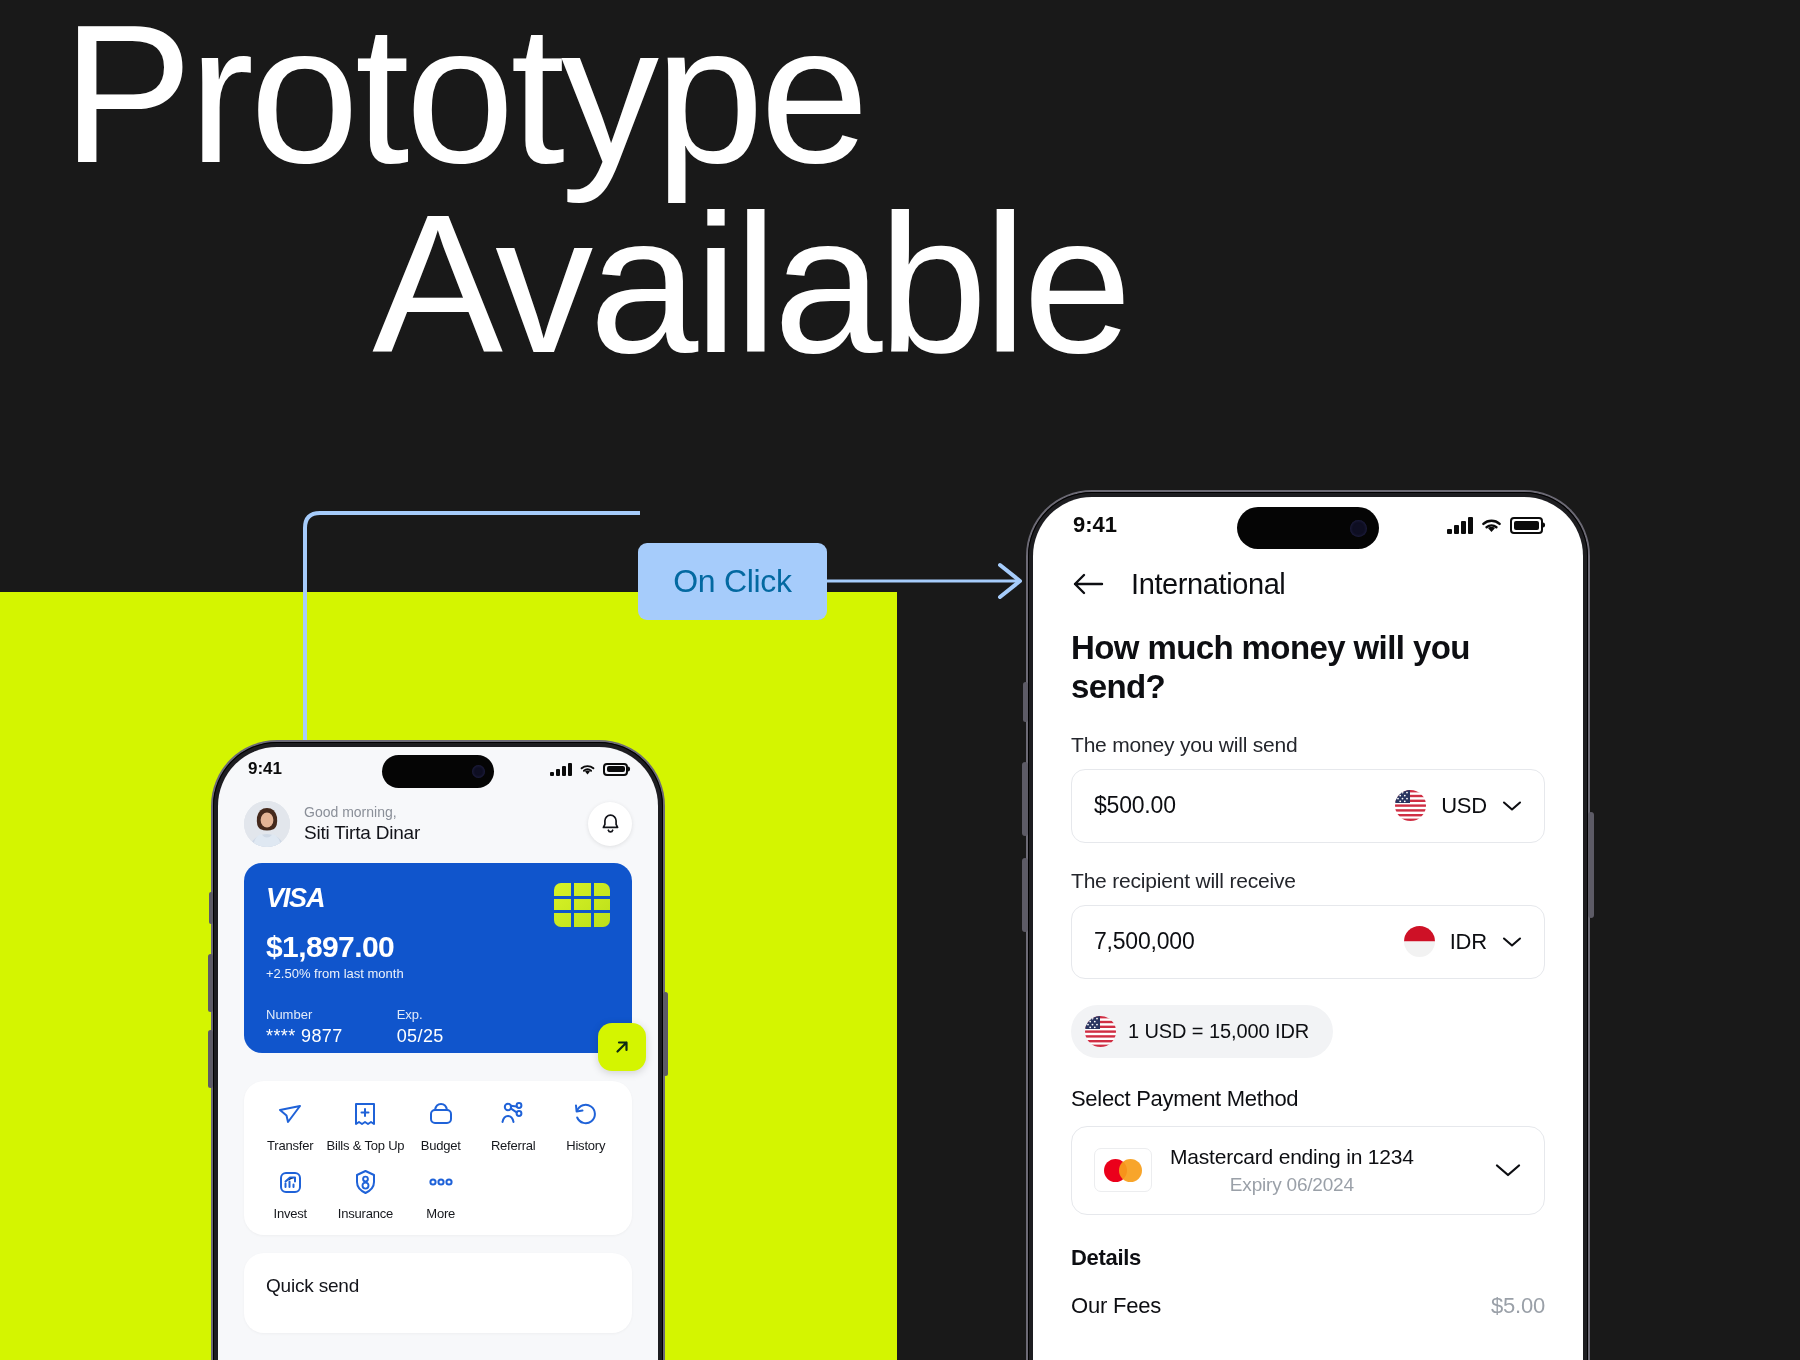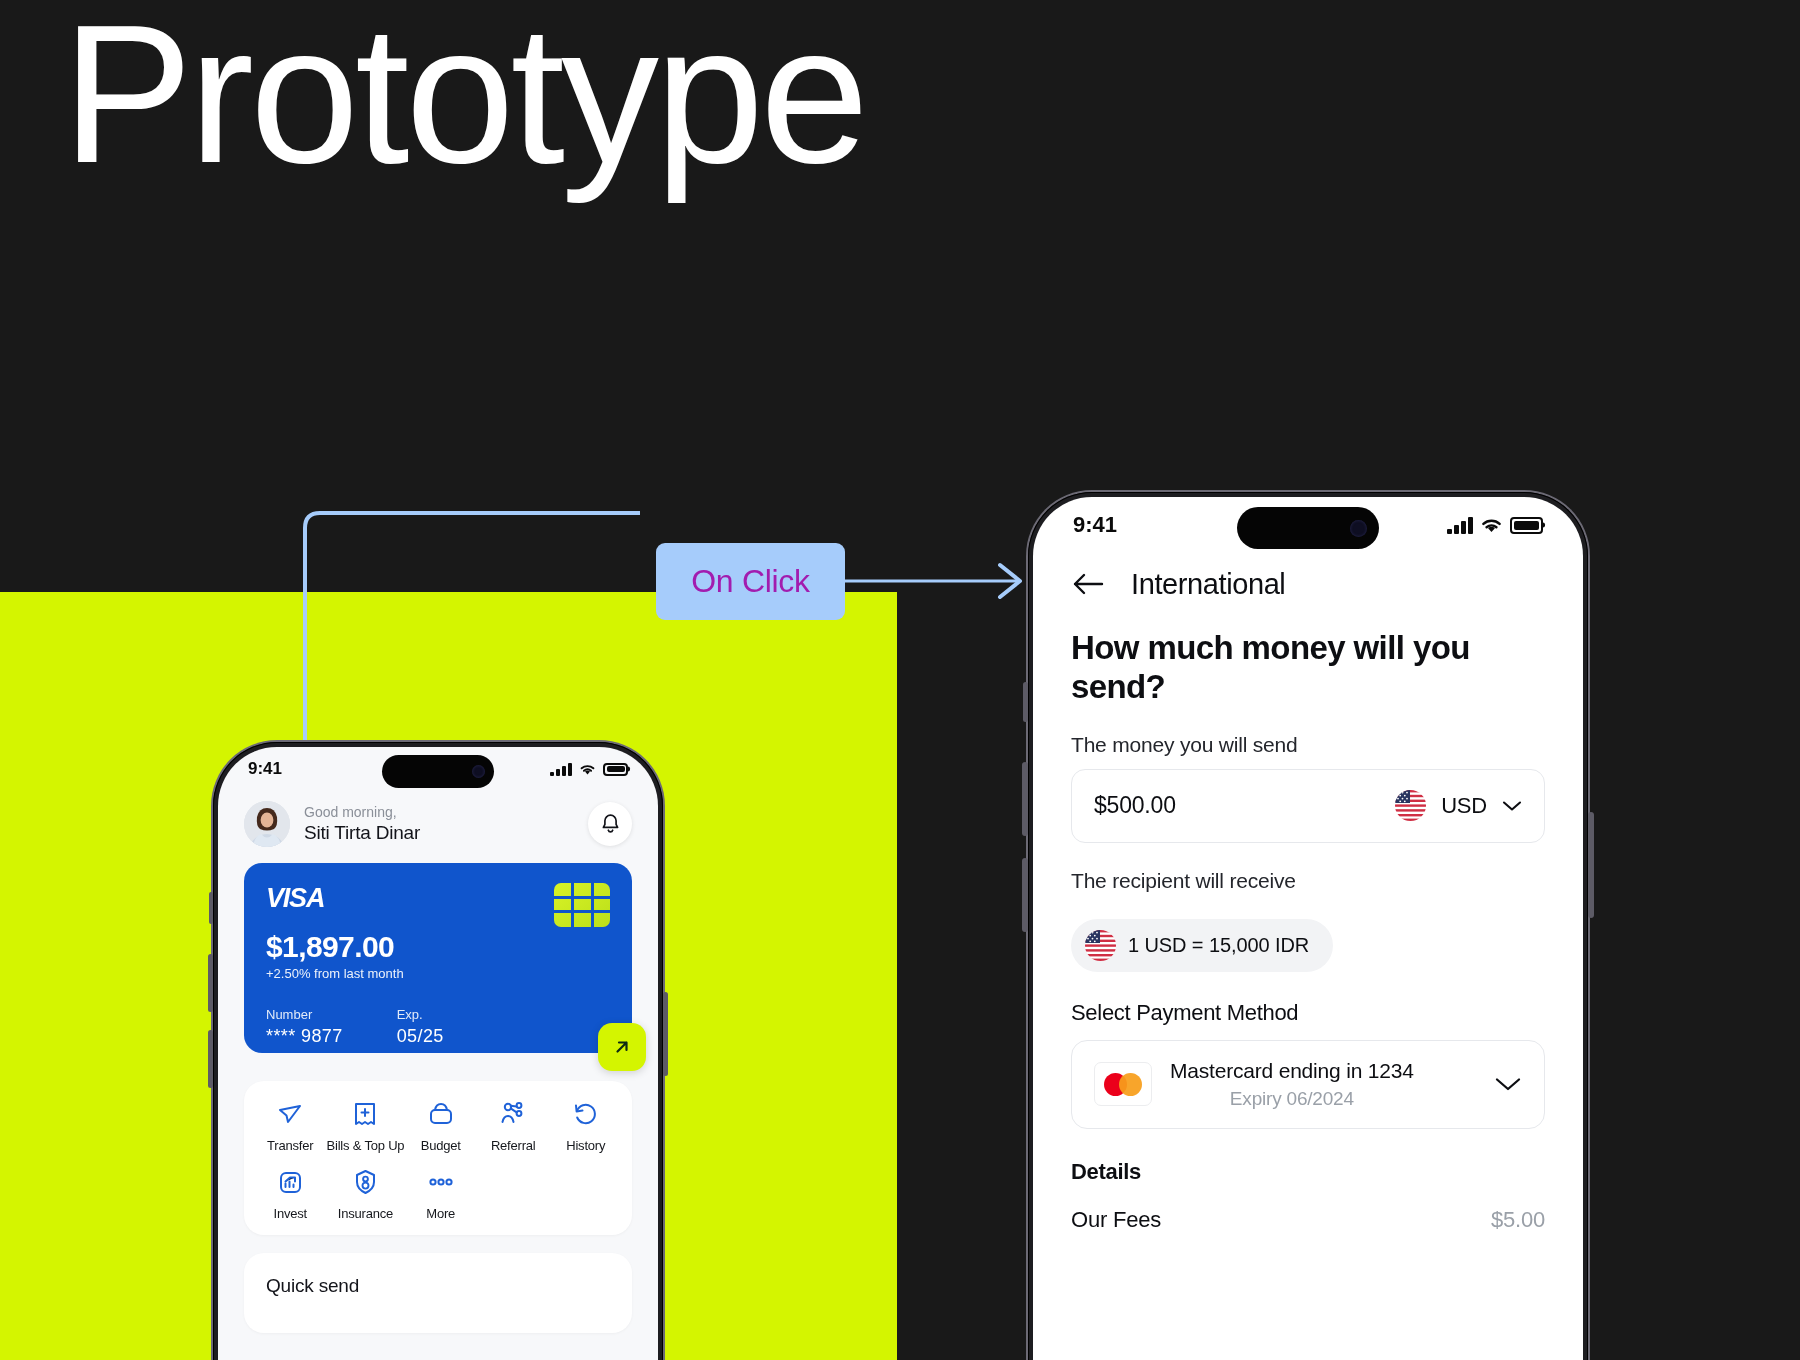--- a/index.html
+++ b/index.html
@@ -27,26 +27,26 @@
   .lime-panel {
     position:absolute; left:0; top:592px; width:897px; height:768px;
     background:#D4F500;
   }
 
   
   .connector { position:absolute; left:0; top:0; width:1800px; height:1360px; pointer-events:none; }
 
   
   .onclick-badge {
-    position:absolute; left:656px; top:543px;
+    position:absolute; left:638px; top:543px;
     width:189px; height:77px;
     background:#A6CCFB;
     border-radius:9px;
     display:flex; align-items:center; justify-content:center;
-    color:#a21caf;
+    color:#0369a1;
     font-size:32px;
     letter-spacing:-0.3px;
   }
 
   
   .phone {
     position:absolute;
     background:#1d1d20;
     border-radius:64px;
     padding:5px;
@@ -241,20 +241,21 @@
     padding:22px 38px 0 38px;
     font-size:22px; color:#0D0E12; letter-spacing:-0.2px;
   }
   .fee-val { color:#9AA0A8; }
 </style>
 </head>
 <body>
 
 <div class="headline">
   <span class="l1">Prototype</span>
+  <span class="l2">Available</span>
 </div>
 
 <div class="lime-panel"></div>
 
 <svg class="connector">
   <g stroke="#A6CCFB" stroke-width="4" fill="none">
     <path d="M 305 1000 L 305 528 Q 305 513 320 513 L 640 513"></path>
     <path d="M 827 581 L 1018 581" stroke-width="3"></path>
   </g>
   <path d="M 1000 565 L 1020 581 L 1000 597" stroke="#A6CCFB" stroke-width="4" fill="none" stroke-linecap="round" stroke-linejoin="round"></path>
@@ -515,20 +516,35 @@
           </svg>
         </span>
         <span class="cur-code">USD</span>
         <svg width="20" height="12" viewBox="0 0 20 12">
           <path d="M2 2.5 L10 9.5 L18 2.5" stroke="#0D0E12" stroke-width="2.1" fill="none" stroke-linecap="round" stroke-linejoin="round"></path>
         </svg>
       </span>
     </div>
 
     <div class="field-label">The recipient will receive</div>
+    <div class="field">
+      <span class="val">7,500,000</span>
+      <span class="cur">
+        <span class="flag">
+          <svg viewBox="0 0 31 31">
+            <rect width="31" height="15.5" fill="#CE1126"></rect>
+            <rect y="15.5" width="31" height="15.5" fill="#F2F2F2"></rect>
+          </svg>
+        </span>
+        <span class="cur-code">IDR</span>
+        <svg width="20" height="12" viewBox="0 0 20 12">
+          <path d="M2 2.5 L10 9.5 L18 2.5" stroke="#0D0E12" stroke-width="2.1" fill="none" stroke-linecap="round" stroke-linejoin="round"></path>
+        </svg>
+      </span>
+    </div>
 
     <div class="rate-chip">
       <span class="flag">
         <svg viewBox="0 0 31 31">
           <rect width="31" height="31" fill="#fff"></rect>
           <g fill="#D02F44">
             <rect y="0" width="31" height="2.4"></rect>
               <rect y="4.8" width="31" height="2.4"></rect>
             <rect y="9.6" width="31" height="2.4"></rect>
               <rect y="14.4" width="31" height="2.4"></rect>

